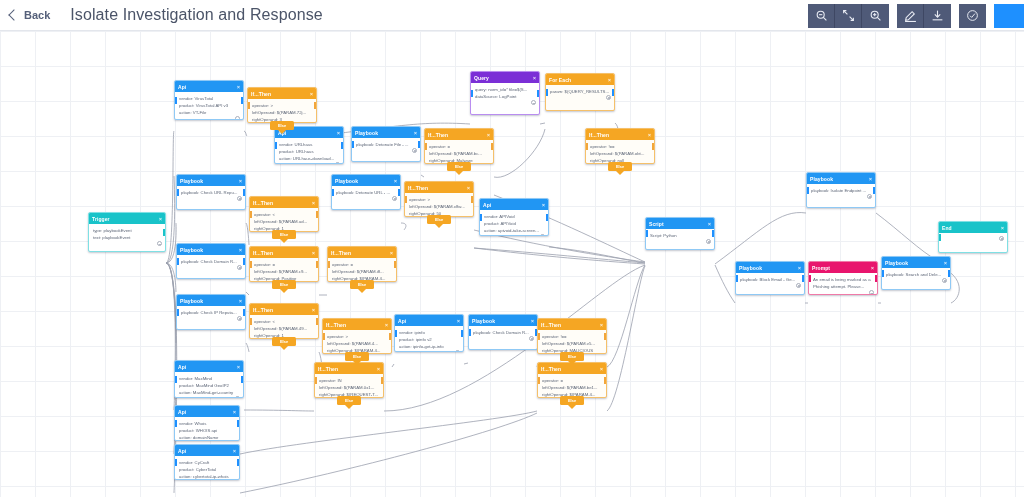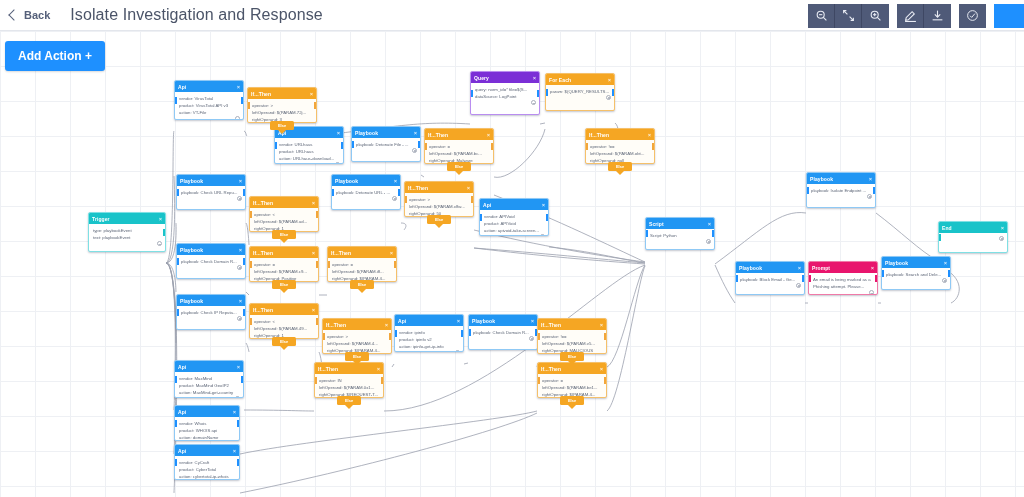--- a/index.html
+++ b/index.html
@@ -173,21 +173,20 @@
             <circle cx="12" cy="12" r="9"></circle>
               <polyline points="7.5,12.5 10.5,15.5 16.5,8.5"></polyline>
           </svg>
         </div>
       </div>
       <div class="blue-btn"></div>
     </div>
   </div>
 
   <div class="canvas">
-    <div class="add-action">Add Action +</div>
     <svg class="edges" id="edge-layer">
         <path d="M166,232 C175,232 172,100 174,100"></path>
         <path d="M166,232 C178,232 174,145 174,145"></path>
         <path d="M166,232 C178,232 176,192 176,192"></path>
         <path d="M166,232 C176,232 176,261 176,261"></path>
         <path d="M166,232 C176,232 176,312 176,312"></path>
         <path d="M166,232 C180,232 174,379 174,379"></path>
         <path d="M166,232 C182,232 174,423 174,423"></path>
         <path d="M166,232 C184,232 174,462 174,462"></path>
         <path d="M244,100 C246,100 246,105 247,105"></path>

